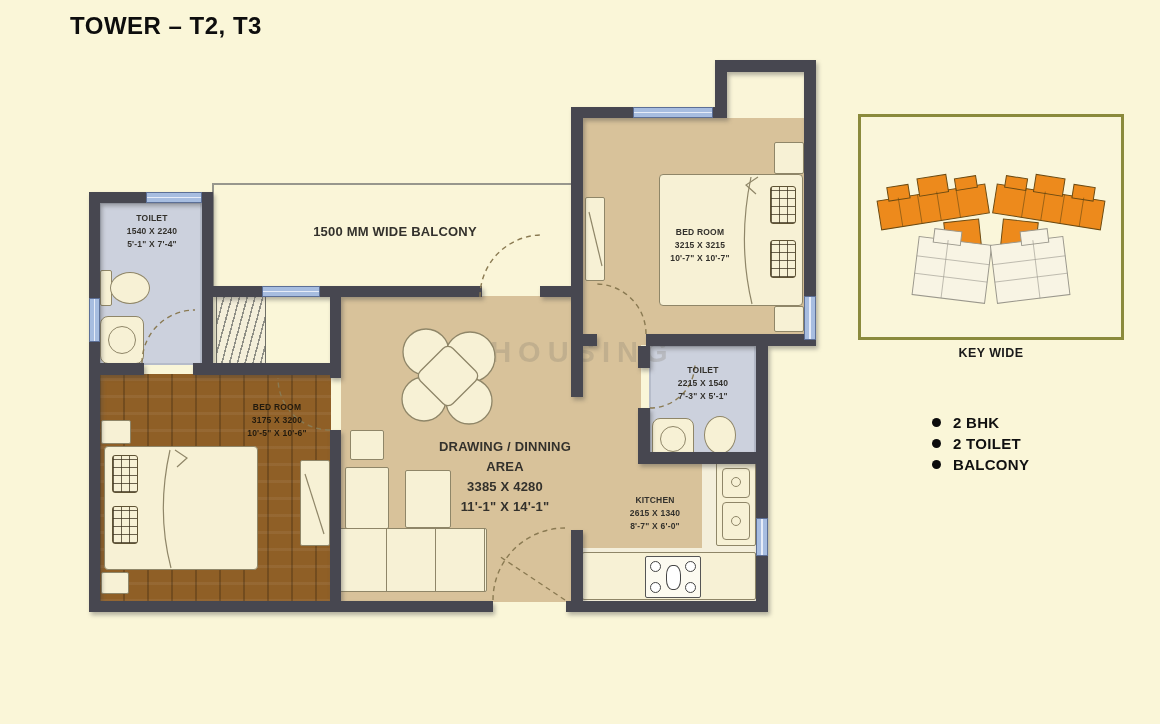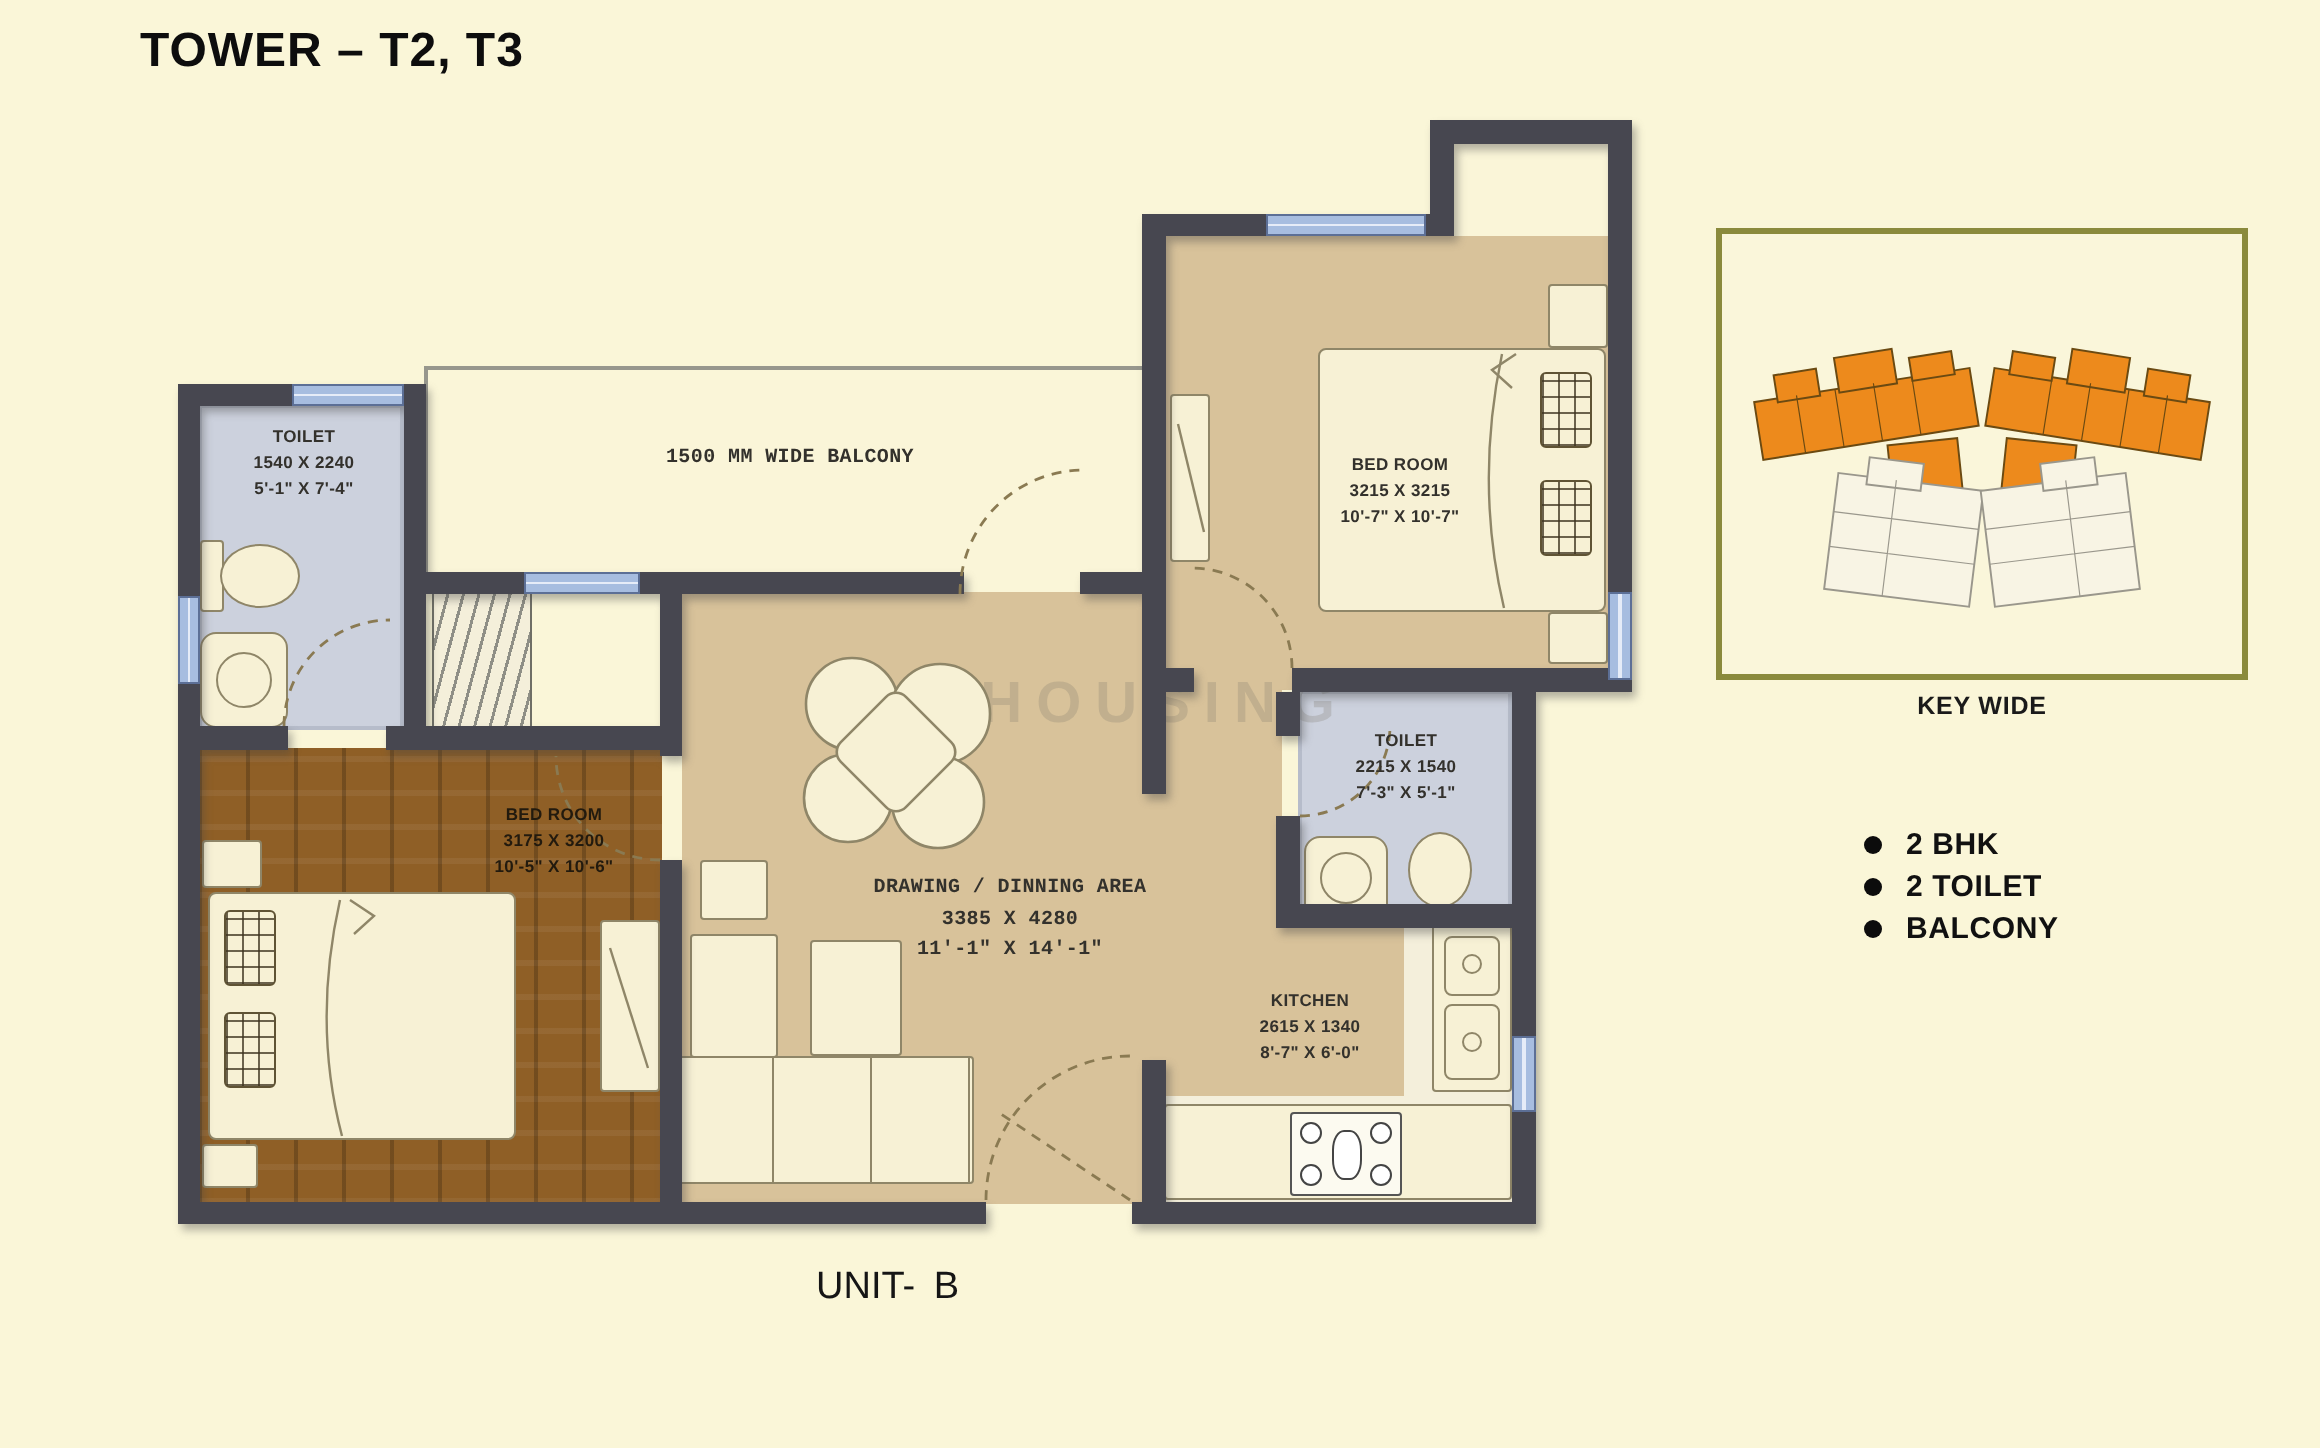--- a/index.html
+++ b/index.html
@@ -27,21 +27,21 @@
   .fur{position:absolute;background:#f7f1d5;border:1px solid #8f8668;border-radius:2px;box-sizing:border-box;}
   .round{border-radius:50%;}
   .pillow{background-color:#f7f1d5;background-image:
       repeating-linear-gradient(0deg,rgba(60,50,30,.75) 0 1px,transparent 1px 8px),
       repeating-linear-gradient(90deg,rgba(60,50,30,.75) 0 1px,transparent 1px 8px);
       border:1px solid #5f5334;border-radius:3px;}
   .sofa-long{background-image:repeating-linear-gradient(90deg,transparent 0 48px,#8f8668 48px 49px);}
   .burner{position:absolute;width:11px;height:11px;border:1.2px solid #444;border-radius:50%;background:#fff;box-sizing:border-box;}
   
   .rlabel{position:absolute;text-align:center;color:#33312c;font-size:8.5px;font-weight:600;line-height:1.55;letter-spacing:.2px;}
-  .rlabel.big{font-size:10px;font-family:Liberation Mono, monospace;}
+  .rlabel.big{font-size:13px;}
   .overlay{position:absolute;left:0;top:0;pointer-events:none;}
   
   .wm{left:462px;top:336px;width:280px;display:flex;align-items:center;gap:10px;color:rgba(125,120,108,.25);font-weight:bold;}
   .wm .logo{font-size:30px;line-height:1;}
   .wm .txt{font-size:29px;letter-spacing:7px;}
   
   .keyplan{left:858px;top:114px;width:266px;height:226px;border:3px solid #8a8a3c;background:#faf6da;box-sizing:border-box;}
   .keyplan-label{left:858px;top:346px;width:266px;text-align:center;font-weight:bold;font-size:12.5px;color:#1a1a1a;letter-spacing:.4px;}
   
   .legend{left:932px;top:414px;}
@@ -267,14 +267,13 @@
     <div class="dot"></div>
     <span>2 TOILET</span>
   </div>
   <div class="legend-row">
     <div class="dot"></div>
     <span>BALCONY</span>
   </div>
 </div>
 
 <div class="abs footer">
-  <div>UNIT- B</div>
 </div>
 
 </body></html>

